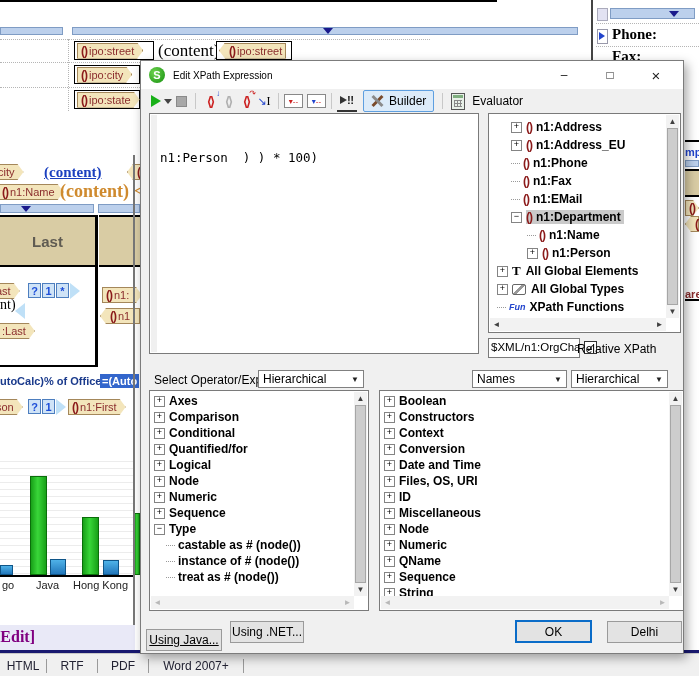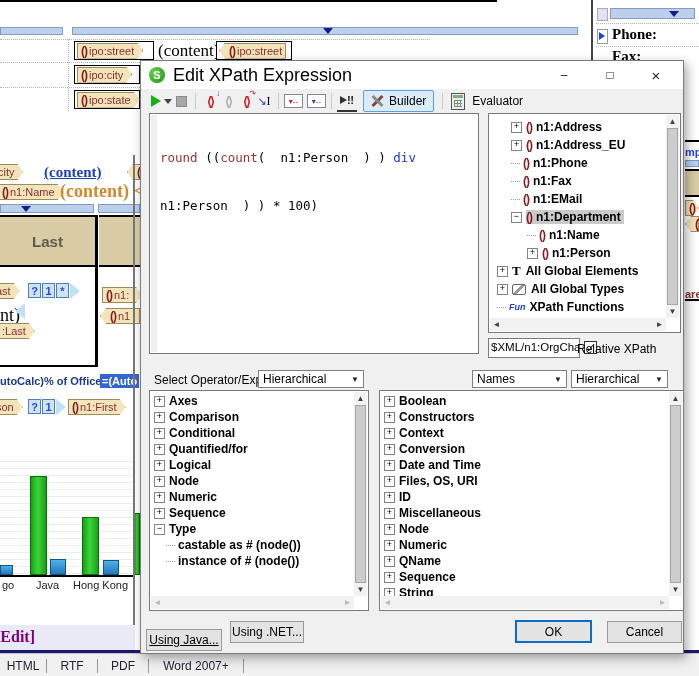--- a/index.html
+++ b/index.html
@@ -38,21 +38,21 @@
   .tabbar{background:#f0f0f0;border-top:1px solid #c8c8c8;display:flex;align-items:center;}
   .tab{font-size:12px;color:#223;padding:0 2px;text-align:center;}
   .tabsep{width:1px;height:14px;background:#9a9a9a;margin:0 0;}
   .frag{font-size:11px;white-space:nowrap;overflow:hidden;}
   
   #dialog{position:absolute;left:140px;top:60px;width:544px;height:594px;background:#f0f0f0;
           border:1px solid #7c7c7c;box-sizing:border-box;box-shadow:3px 4px 10px rgba(0,0,0,.35);}
   .titlebar{position:absolute;left:0;top:0;right:0;height:28px;background:#fff;display:flex;align-items:center;}
   .applogo{width:16px;height:16px;border-radius:8px;background:radial-gradient(circle at 35% 35%,#6fd34f,#2ea321 70%);color:#fff;
            font-weight:bold;font-size:11px;display:flex;align-items:center;justify-content:center;margin-left:8px;}
-  .wtitle{font-size:18px;color:#000;margin-left:8px;}
+  .wtitle{font-size:10px;color:#000;margin-left:8px;}
   .winbtn{position:absolute;top:0;height:28px;width:46px;display:flex;align-items:center;justify-content:center;
           font-size:12px;color:#222;}
   .toolbar{position:absolute;left:0;top:28px;right:0;height:24px;display:flex;align-items:center;}
   .tsep{width:1px;height:16px;background:#c8c8c8;margin:0 5px;}
   .tico{display:flex;align-items:center;justify-content:center;height:20px;min-width:18px;position:relative;}
   .play{width:0;height:0;border-top:6px solid transparent;border-bottom:6px solid transparent;border-left:10px solid #18b018;}
   .caret{width:0;height:0;border-left:4px solid transparent;border-right:4px solid transparent;border-top:5px solid #444;margin-left:3px;}
   .stop{width:9px;height:9px;background:#a8a8a8;border:1px solid #8a8a8a;}
   .ang{font-weight:bold;font-size:13px;letter-spacing:-2px;}
   .tinyarrow{position:absolute;font-size:8px;top:-2px;right:-1px;}
@@ -184,21 +184,21 @@
   <div class="abs hcell" style="left:99px;top:215px;width:41px;height:52px;border-top:2px solid #000;border-bottom:2px solid #000;"></div>
   <div class="abs" style="left:95px;top:215px;width:3px;height:152px;background:#000;"></div>
 
   <span class="abs tag open" style="left:-8px;top:283px;">
       <span>ast</span>
     </span>
   <span class="abs bbox" style="left:28px;top:283px;">?</span>
   <span class="abs bbox" style="left:42px;top:283px;">1</span>
   <span class="abs bbox" style="left:56px;top:283px;">*</span>
   <span class="abs barrow" style="left:70px;top:283px;"></span>
-  <span class="abs serif" style="left:0;top:305px;font-size:18px;">nt)</span>
+  <span class="abs serif" style="left:0;top:297px;font-size:14px;">nt)</span>
   <span class="abs barrow-l" style="left:15px;top:303px;"></span>
   <span class="abs tag open" style="left:-2px;top:323px;">
       <span>:Last</span>
     </span>
   <span class="abs tag open" style="left:102px;top:287px;width:40px;">
       <span class="pi">()</span>
       <span>n1:</span>
     </span>
   <span class="abs tag close" style="left:100px;top:308px;width:40px;">
       <span class="pi">()</span>
@@ -328,21 +328,20 @@
       <span class="tico">
         <span class="calcico">
             <i></i>
             <u></u>
           </span>
         <span class="evallabel">Evaluator</span>
       </span>
     </div>
 
     <div id="editor" class="abs sunken" style="left:8px;top:52px;width:330px;height:241px;">
-      <div><span class="kw">round</span><span> ((</span><span class="kw">count</span><span>(  n1:Person  ) ) </span><span class="op">div</span></div>
       <div><span>n1:Person  ) ) * 100)</span></div>
     </div>
 
     <div class="abs sunken clip" style="left:347px;top:52px;width:193px;height:220px;">
       <div style="position:absolute;left:0;top:4px;right:14px;">
         <div class="trow ind1">
             <span class="eb">+</span>
             <span class="ei">()</span>
             <span>n1:Address</span>
           </div>
@@ -458,20 +457,24 @@
             <span>Type</span>
           </div>
         <div class="prow" style="padding-left:16px;">
             <span class="stub"></span>
             <span>castable as #  (node())</span>
           </div>
         <div class="prow" style="padding-left:16px;">
             <span class="stub"></span>
             <span>instance of # (node())</span>
           </div>
+        <div class="prow" style="padding-left:16px;">
+            <span class="stub"></span>
+            <span>treat as # (node())</span>
+          </div>
       </div>
       <div class="vsb" style="right:1px;bottom:14px;">
         <div class="sbar">▲</div>
         <div class="vth" style="top:13px;bottom:13px;"></div>
         <div class="sbar" style="position:absolute;bottom:0;">▼</div>
       </div>
       <div class="hsb" style="right:14px;bottom:1px;">
         <span class="sbar pale">◄</span>
         <span class="sbar pale">►</span>
       </div>
@@ -548,16 +551,16 @@
       </div>
       <div class="hsb" style="right:14px;bottom:1px;">
         <span class="sbar pale">◄</span>
         <span class="sbar pale">►</span>
       </div>
     </div>
 
     <div class="abs wbtn" style="left:5px;top:568px;width:76px;height:22px;text-decoration:underline;">Using Java...</div>
     <div class="abs wbtn" style="left:89px;top:560px;width:74px;height:22px;">Using .NET...</div>
     <div class="abs wbtn def" style="left:374px;top:559px;width:77px;height:23px;">OK</div>
-    <div class="abs wbtn" style="left:466px;top:560px;width:75px;height:22px;">Cancel</div>
+    <div class="abs wbtn" style="left:466px;top:560px;width:75px;height:22px;">Delhi</div>
   </div>
 
 </div>
 
 </body></html>

